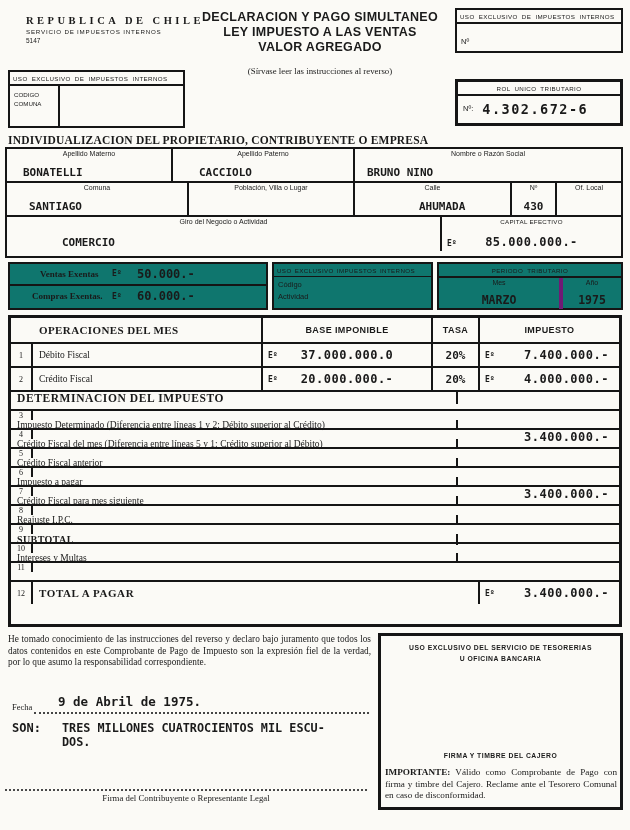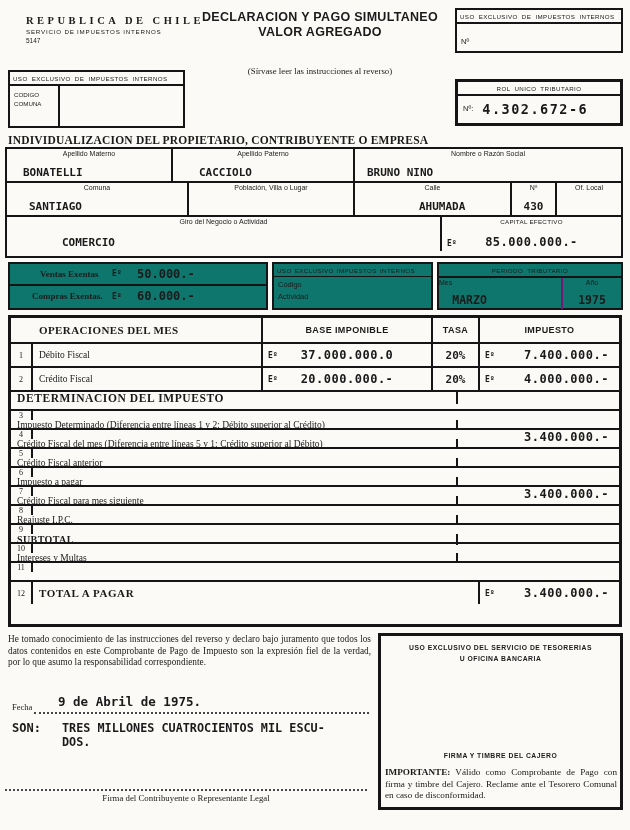--- a/index.html
+++ b/index.html
@@ -62,21 +62,21 @@
   .ml30 { margin-left:30px; } .ml22 { margin-left:22px; }
   .cur2 { position:absolute; left:102px; font-size:8px; font-weight:bold; font-family:"DejaVu Sans Mono",monospace; }
   .exVal { position:absolute; left:127px; font-size:12px; }
 
   #midBox { left:272px; top:262px; width:161px; height:48px; }
   #midBox .bxTitle { border-bottom-width:1.5px; word-spacing:1px; }
   .midLbl { font-size:7.5px; padding:3px 0 0 4px; }
 
   #perBox { left:437px; top:262px; width:186px; height:48px; }
   #perBody { display:flex; height:calc(100% - 13px); }
-  #perMes { flex:1; border-right:2px solid #701a75; display:flex; }
+  #perMes { flex:1; border-right:4px solid #701a75; display:flex; flex-direction:column; }
   #perAnio { width:58px; display:flex; flex-direction:column; }
   #perMes .vv, #perAnio .vv { text-align:center; font-size:11.5px; }
 
   
   #opTable { left:8px; top:315px; width:614px; height:312px; border:3px solid #151515; }
   .trow { display:flex; border-bottom:2px solid #151515; position:relative; }
   .trow.lastrow { border-bottom:none; }
   .rh26 { height:26px; } .rh24 { height:24px; } .rh21 { height:19px;flex-direction:column; } .rh22 { height:22px; }
   .hop   { width:252px; border-right:2px solid #151515; display:flex; align-items:center; padding-left:28px;
            font-family:"Liberation Serif",serif; font-weight:bold; font-size:11px; letter-spacing:0.4px; }
@@ -131,20 +131,21 @@
 <div class="page">
 
   <div class="abs" id="issuer">
     <div id="issuer1">REPUBLICA DE CHILE</div>
     <div id="issuer2">SERVICIO DE IMPUESTOS INTERNOS</div>
     <div id="issuer3">5147</div>
   </div>
 
   <div class="abs" id="titleBlock">
     <div>DECLARACION Y PAGO SIMULTANEO</div>
+    <div>LEY IMPUESTO A LAS VENTAS</div>
     <div>VALOR AGREGADO</div>
   </div>
   <div class="abs" id="titleNote">(Sírvase leer las instrucciones al reverso)</div>
 
   <div class="bx" id="boxSiiTop">
     <div class="bxTitle">USO EXCLUSIVO DE IMPUESTOS INTERNOS</div>
     <div id="siiNo">Nº</div>
   </div>
 
   <div class="bx" id="boxRut">

